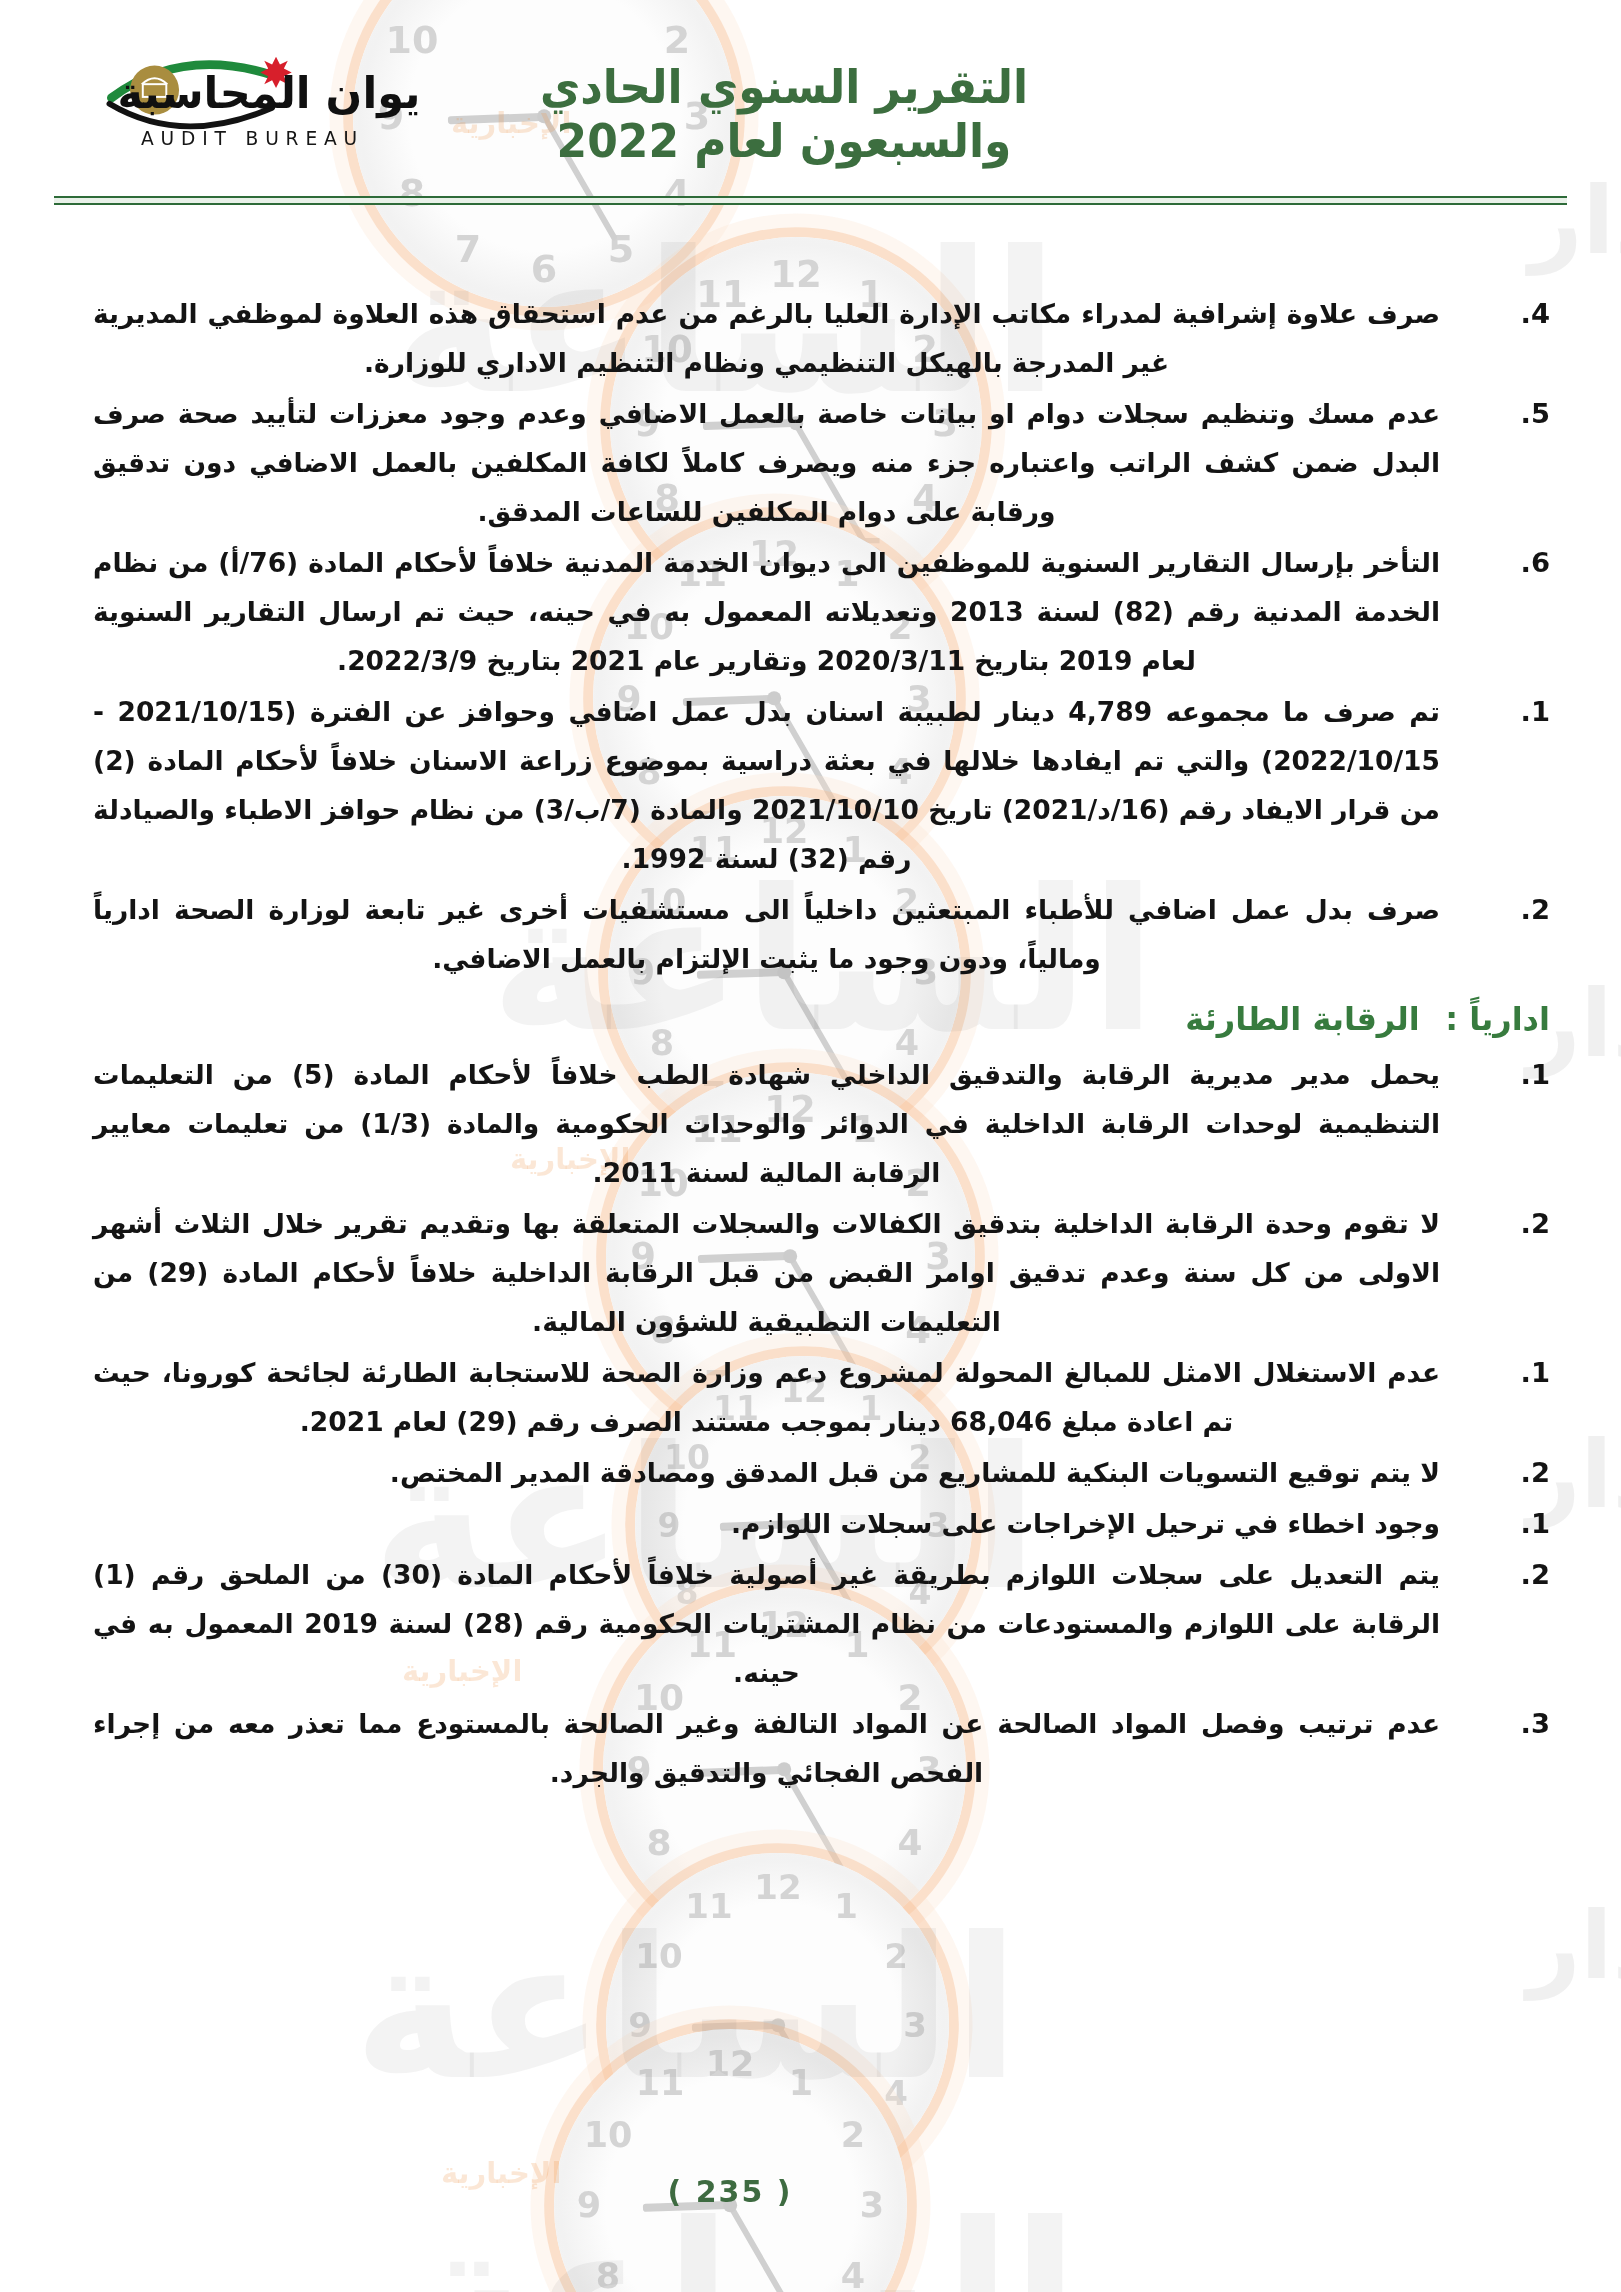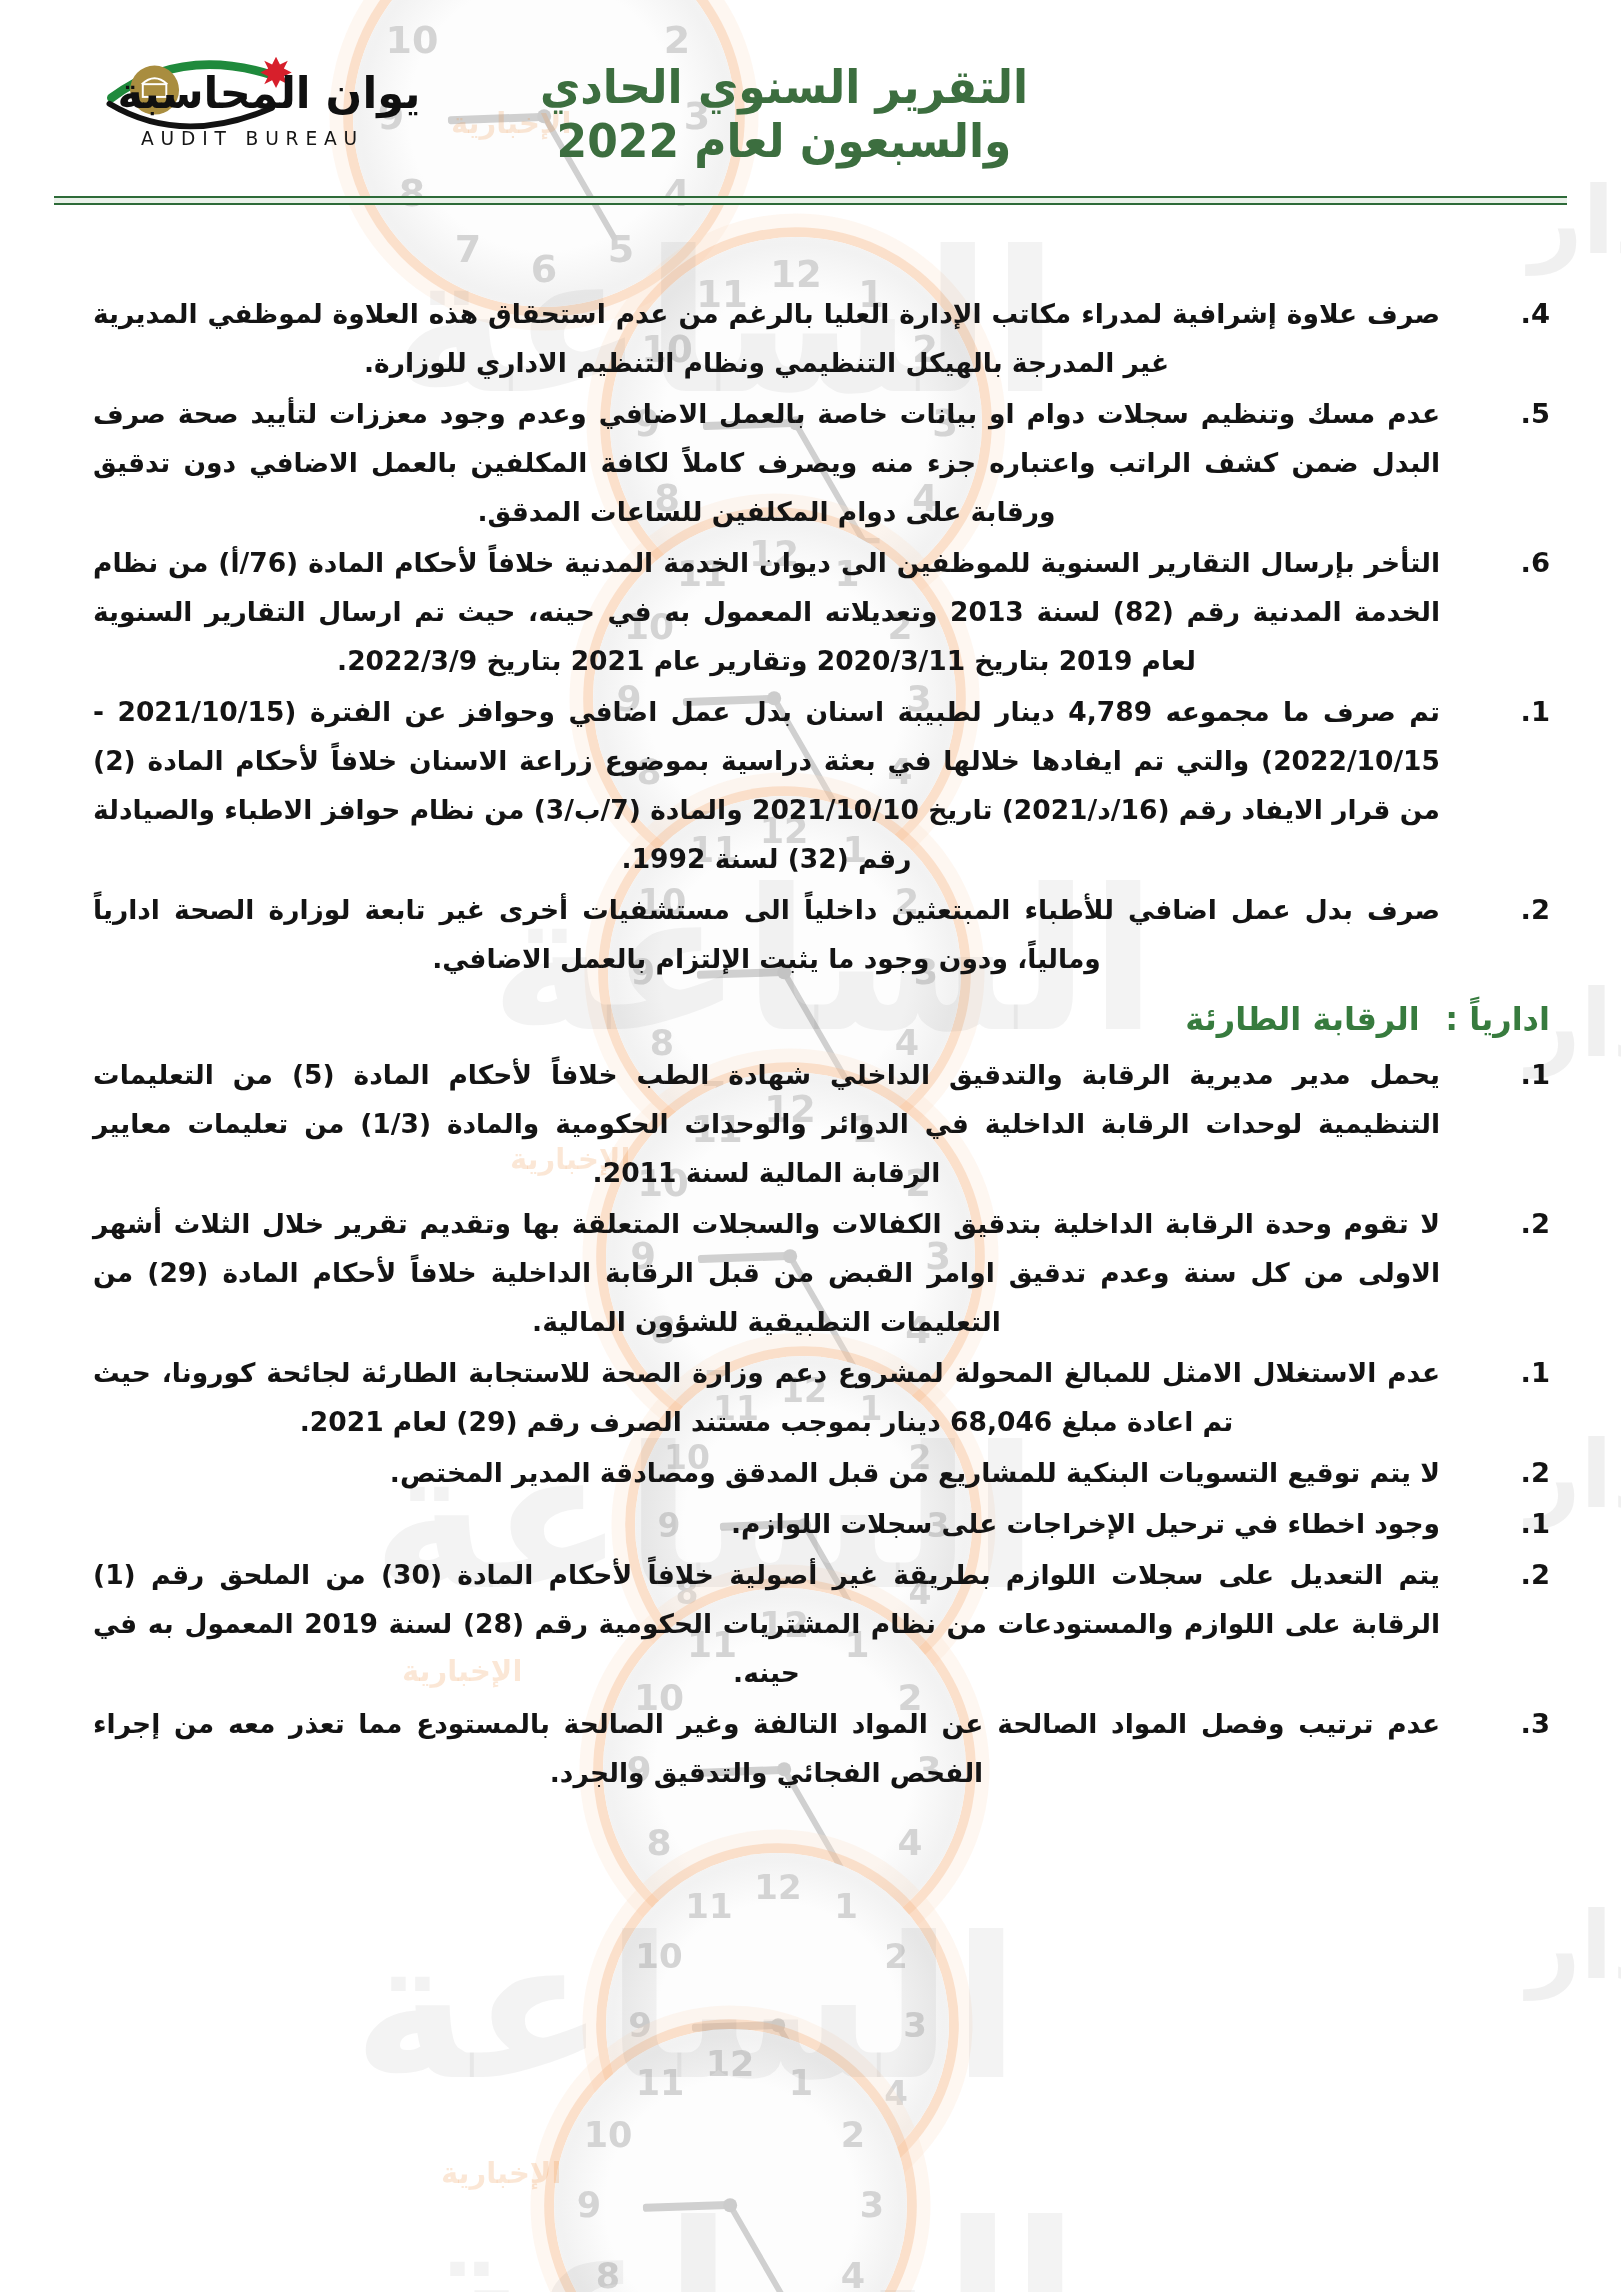--- a/index.html
+++ b/index.html
@@ -273,15 +273,16 @@
       <div class="item">
         <div class="num">2.</div>
         <div class="txt">يتم التعديل على سجلات اللوازم بطريقة غير أصولية خلافاً لأحكام المادة (30) من الملحق رقم (1) الرقابة على اللوازم والمستودعات من نظام المشتريات الحكومية رقم (28) لسنة 2019 المعمول به في حينه.</div>
       </div>
       <div class="item">
         <div class="num">3.</div>
         <div class="txt">عدم ترتيب وفصل المواد الصالحة عن المواد التالفة وغير الصالحة بالمستودع مما تعذر معه من إجراء الفحص الفجائي والتدقيق والجرد.</div>
       </div>
   </main>
 
+  <div class="pageno">( 235 )</div>
 
 </div>
 
 
 </body></html>

